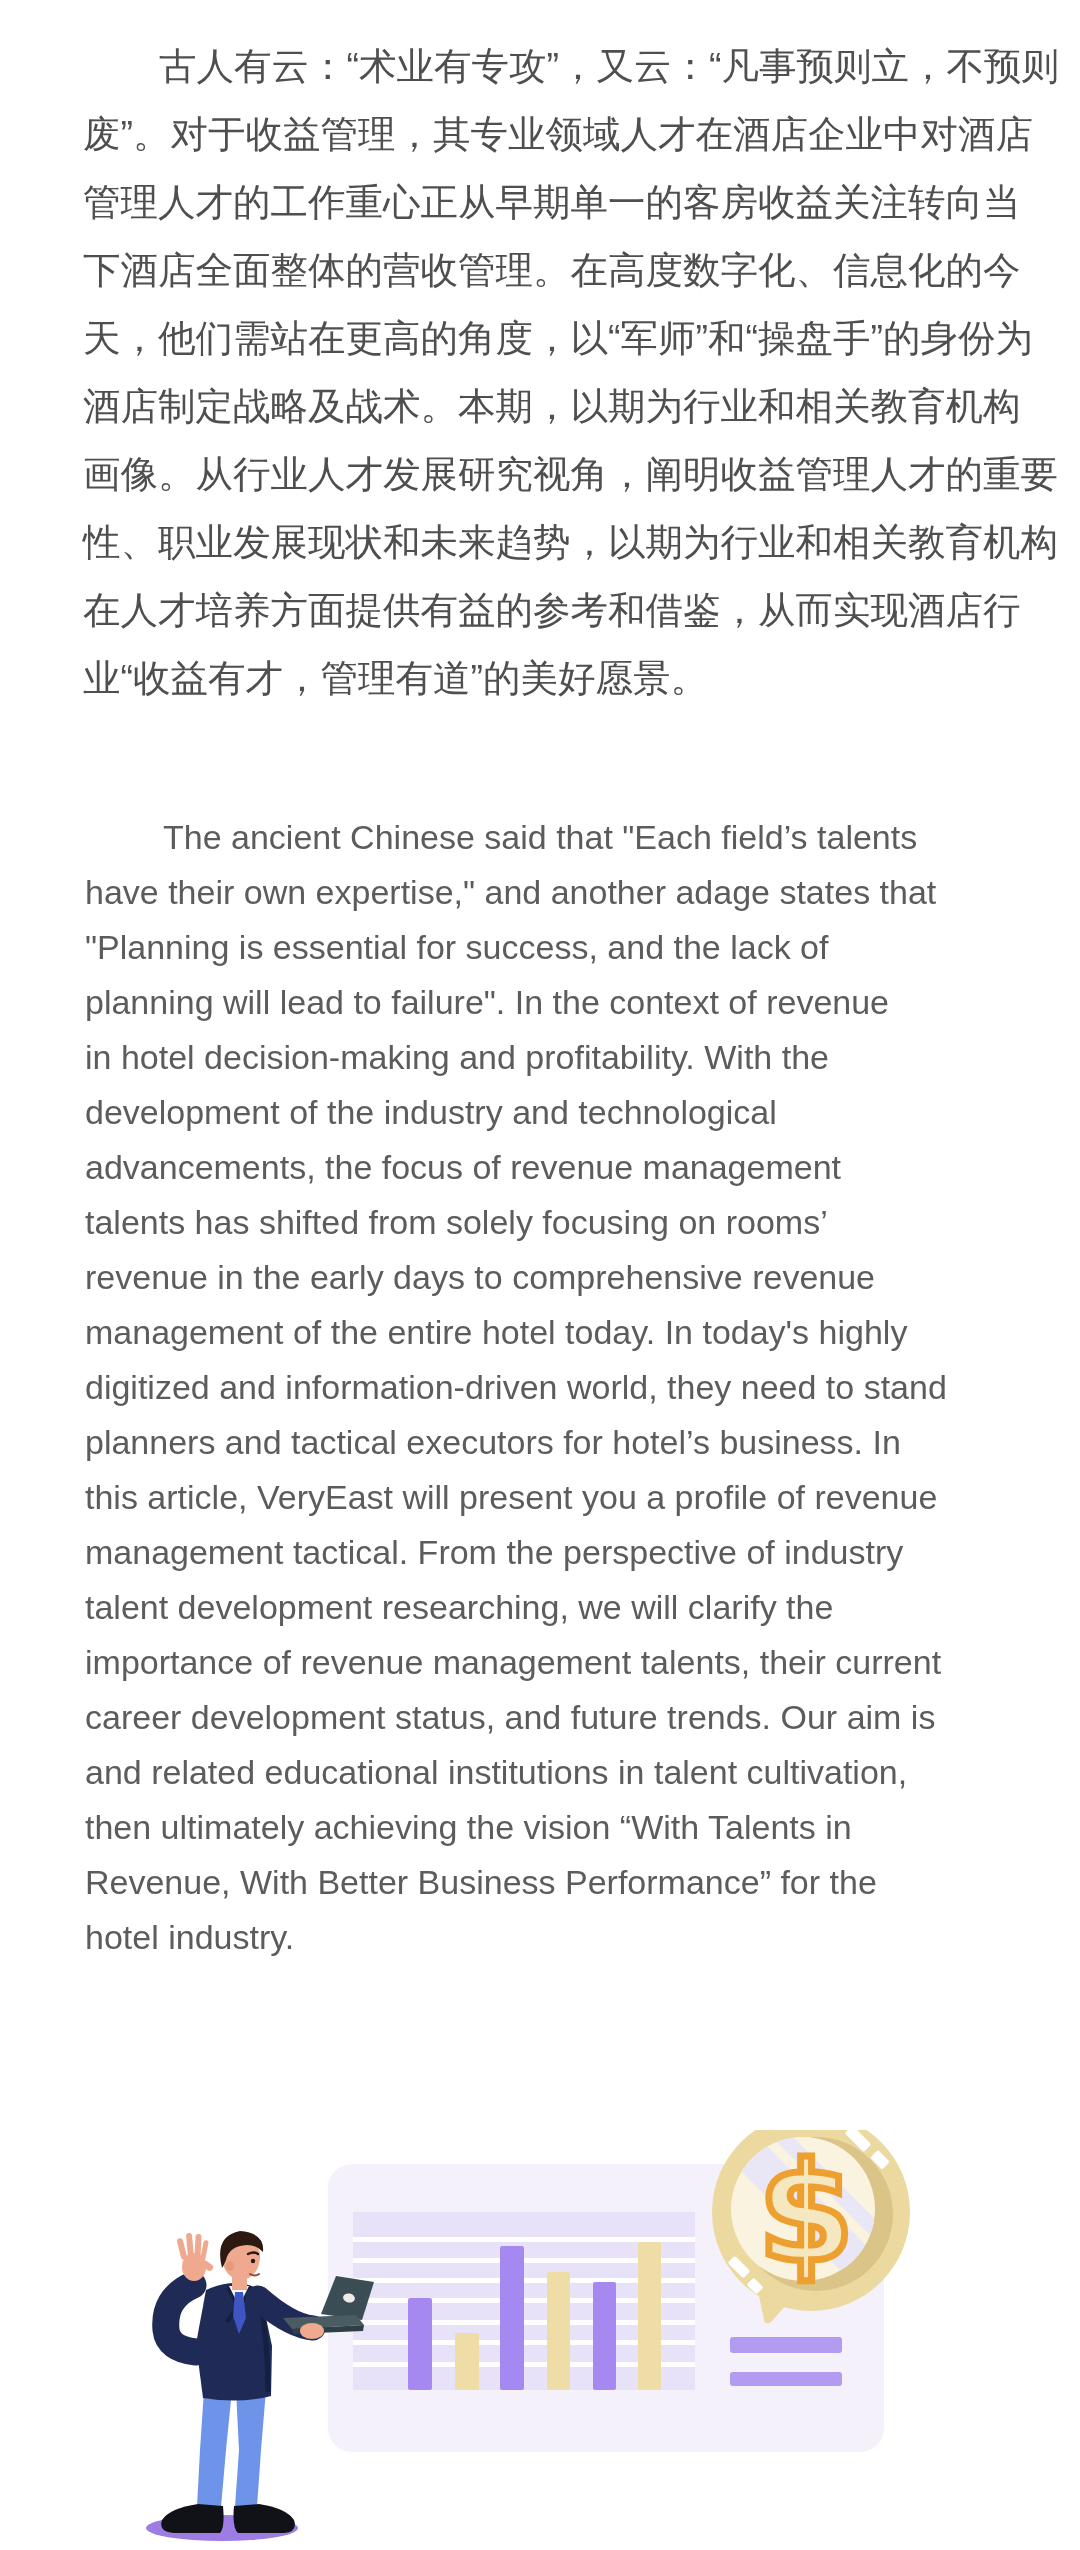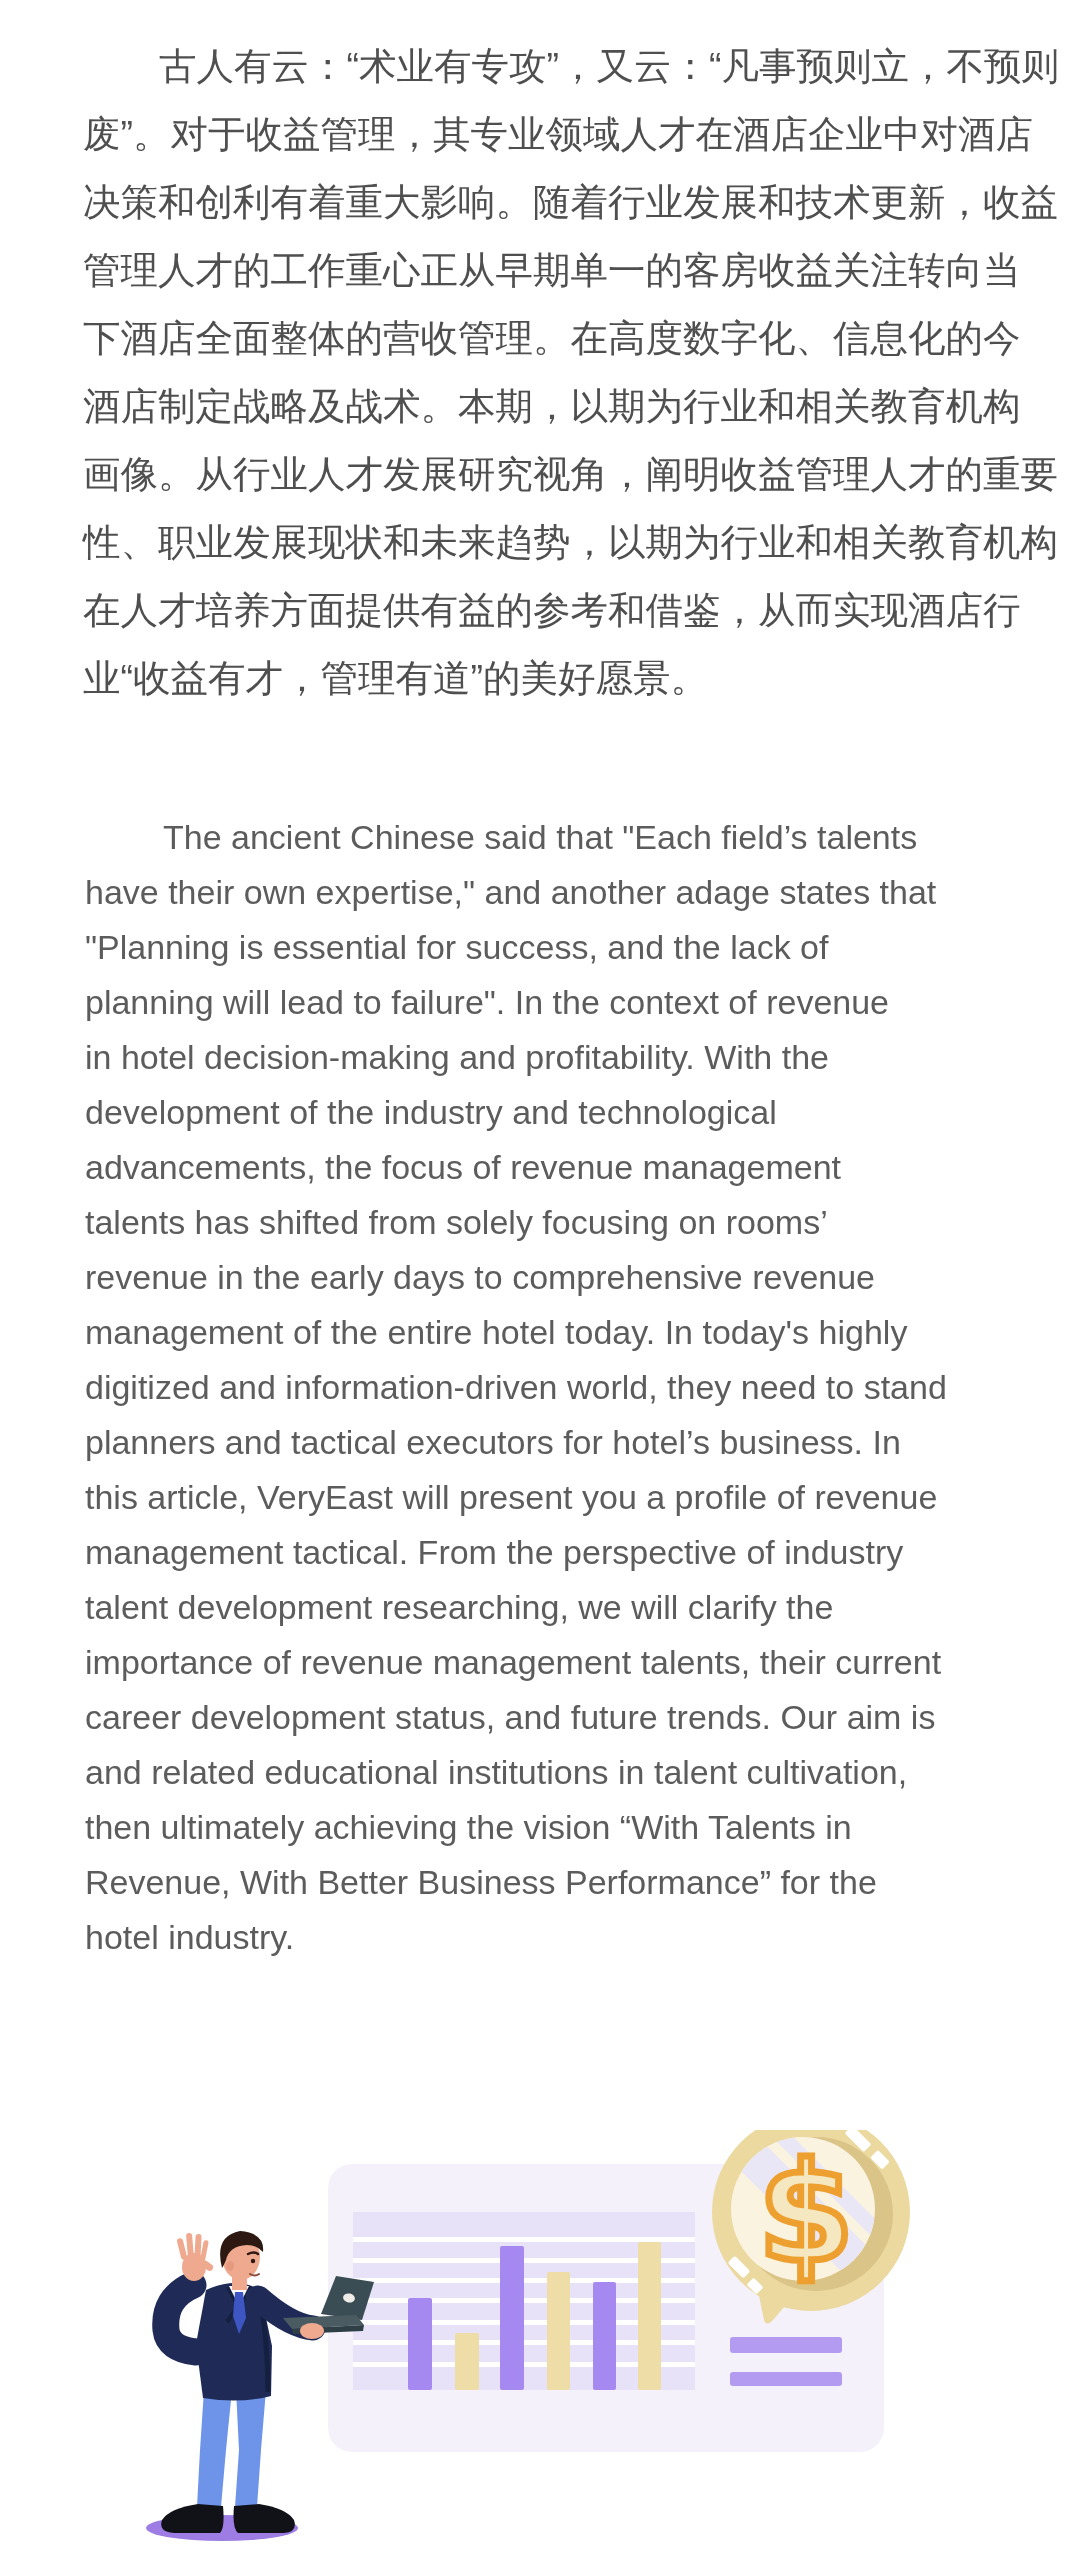--- a/index.html
+++ b/index.html
@@ -29,23 +29,23 @@
   .illustration{
     position:absolute;left:0;top:2130px;width:1080px;height:420px;
   }
 </style>
 </head>
 <body>
 
 <div class="para para-cn">
     <div>古人有云：“术业有专攻”，又云：“凡事预则立，不预则</div>
     <div>废”。对于收益管理，其专业领域人才在酒店企业中对酒店</div>
-    <div>决策和创利有着重大影响。随着行业发展和技术更新，收益</div>
     <div>管理人才的工作重心正从早期单一的客房收益关注转向当</div>
     <div>下酒店全面整体的营收管理。在高度数字化、信息化的今</div>
+    <div>天，他们需站在更高的角度，以“军师”和“操盘手”的身份为</div>
     <div>酒店制定战略及战术。本期，以期为行业和相关教育机构</div>
     <div>画像。从行业人才发展研究视角，阐明收益管理人才的重要</div>
     <div>性、职业发展现状和未来趋势，以期为行业和相关教育机构</div>
     <div>在人才培养方面提供有益的参考和借鉴，从而实现酒店行</div>
     <div>业“收益有才，管理有道”的美好愿景。</div>
   </div>
 
 <div class="para para-en">
     <div>The ancient Chinese said that "Each field’s talents</div>
     <div>have their own expertise," and another adage states that</div>

